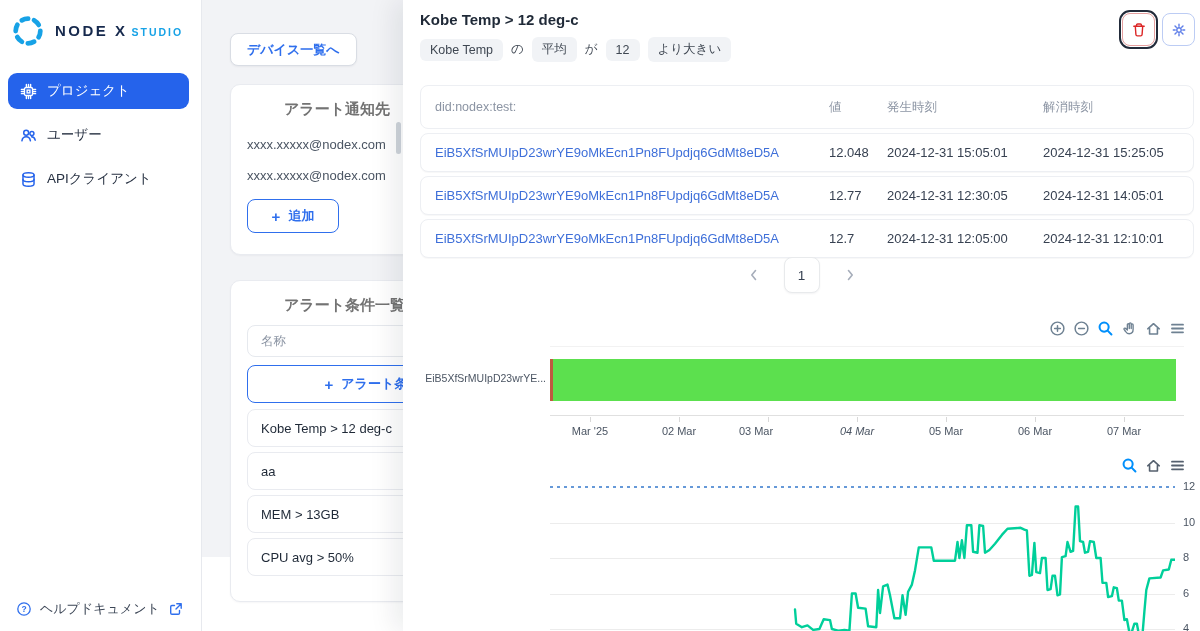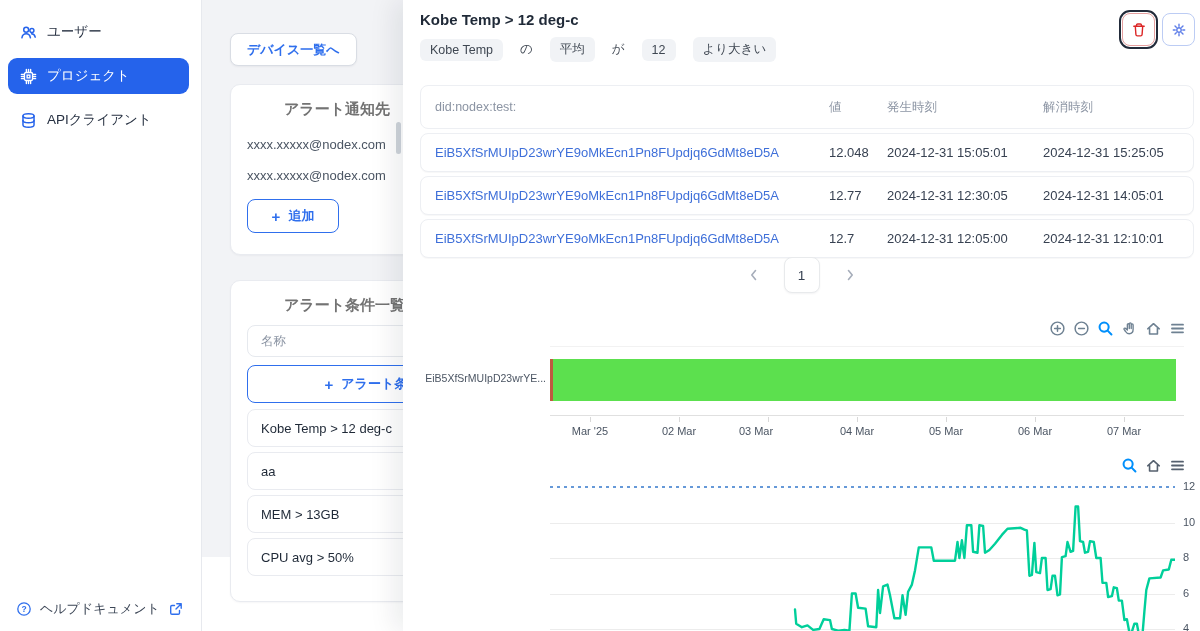--- a/index.html
+++ b/index.html
@@ -42,21 +42,21 @@
                   justify-content:center; gap:8px; cursor:pointer; margin-bottom:6px; }
   .cond-item { height:38px; border:1px solid #e9ebf0; border-radius:8px; background:#fff; display:flex;
                align-items:center; padding:0 13px; font-size:13px; color:#1f2937; margin-bottom:5px; cursor:pointer; }
   .mid-scroll-thumb { position:absolute; left:194px; top:122px; width:5px; height:32px;
                       background:#cfd4db; border-radius:3px; }
 
   
   .panel { position:absolute; left:403px; top:0; width:797px; height:631px; background:#fff; z-index:5;
            box-shadow:-10px 0 24px rgba(15,23,42,.08); }
   .panel-title { position:absolute; left:17px; top:11px; font-size:15px; font-weight:bold; color:#1f2937; }
-  .chips-row { position:absolute; left:17px; top:37px; display:flex; align-items:center; gap:17px; }
+  .chips-row { position:absolute; left:17px; top:37px; display:flex; align-items:center; gap:8px; }
   .chip { background:#f1f3f6; border-radius:6px; padding:4px 10px; font-size:12.5px; color:#3f4752; }
   .chip-plain { font-size:12.5px; color:#3f4752; }
   .icon-btn { position:absolute; top:13px; width:33px; height:33px; border-radius:8px; background:#fff;
               display:flex; align-items:center; justify-content:center; cursor:pointer; }
   .btn-delete { right:45px; border:1px solid #e5a0a0; outline:2px solid #222b3a; outline-offset:1px; }
   .btn-settings { right:5px; border:1px solid #bcccf4; }
 
   
   .alert-table { position:absolute; left:17px; top:85px; width:774px; }
   .trow { display:grid; grid-template-columns:394px 58px 156px 1fr; align-items:center;
@@ -96,41 +96,49 @@
   .threshold { position:absolute; left:0; width:100%; height:2px;
                background:repeating-linear-gradient(90deg,#6699d8 0 3px,transparent 3px 7px); }
   .c2-ylabels { position:absolute; left:780px; top:481px; width:17px; height:150px; }
   .ylab { position:absolute; left:0; font-size:11px; color:#4b5563; }
   svg.lineplot { position:absolute; left:0; top:0; }
 </style>
 </head>
 <body>
 
 <aside class="sidebar">
+  <div class="logo">
+    <svg width="36" height="36" viewBox="0 0 38 38">
+      <circle cx="19" cy="19" r="13" fill="none" stroke="#17a2e6" stroke-width="5" stroke-dasharray="7 6.5" stroke-linecap="round"></circle>
+    </svg>
+    <div>
+      <span class="brand-main">NODE X</span><span class="brand-sub">STUDIO</span>
+    </div>
+  </div>
   <nav class="nav">
+    <div class="nav-item active">
+      <span class="nav-icon">
+        <svg viewBox="0 0 16 16" width="17" height="17" fill="none" stroke="#fff" stroke-width="1.3" stroke-linecap="round">
+          <rect x="4.2" y="4.2" width="7.6" height="7.6" rx="1.5"></rect>
+          <rect x="6.7" y="6.7" width="2.6" height="2.6"></rect>
+          <path d="M6 1.3v2.2M8 1.3v2.2M10 1.3v2.2M6 12.5v2.2M8 12.5v2.2M10 12.5v2.2M1.3 6h2.2M1.3 8h2.2M1.3 10h2.2M12.5 6h2.2M12.5 8h2.2M12.5 10h2.2"></path>
+        </svg>
+      </span>
+      <span>プロジェクト</span>
+    </div>
     <div class="nav-item">
       <span class="nav-icon">
         <svg viewBox="0 0 16 16" width="17" height="17" fill="none" stroke="#2563eb" stroke-width="1.4" stroke-linecap="round">
           <circle cx="5.8" cy="5.4" r="2.3"></circle>
           <path d="M1.8 13c.4-2.4 2-3.8 4-3.8s3.6 1.4 4 3.8"></path>
           <circle cx="11.2" cy="6.2" r="1.9"></circle>
           <path d="M10.8 9.2c1.9.1 3.1 1.3 3.5 3.2"></path>
         </svg>
       </span>
       <span>ユーザー</span>
-    </div>
-    <div class="nav-item active">
-      <span class="nav-icon">
-        <svg viewBox="0 0 16 16" width="17" height="17" fill="none" stroke="#fff" stroke-width="1.3" stroke-linecap="round">
-          <rect x="4.2" y="4.2" width="7.6" height="7.6" rx="1.5"></rect>
-          <rect x="6.7" y="6.7" width="2.6" height="2.6"></rect>
-          <path d="M6 1.3v2.2M8 1.3v2.2M10 1.3v2.2M6 12.5v2.2M8 12.5v2.2M10 12.5v2.2M1.3 6h2.2M1.3 8h2.2M1.3 10h2.2M12.5 6h2.2M12.5 8h2.2M12.5 10h2.2"></path>
-        </svg>
-      </span>
-      <span>プロジェクト</span>
     </div>
     <div class="nav-item">
       <span class="nav-icon">
         <svg viewBox="0 0 16 16" width="17" height="17" fill="none" stroke="#2563eb" stroke-width="1.4" stroke-linecap="round">
           <ellipse cx="8" cy="3.8" rx="5.2" ry="2.1"></ellipse>
           <path d="M2.8 3.8v8.4c0 1.2 2.3 2.1 5.2 2.1s5.2-.9 5.2-2.1V3.8"></path>
           <path d="M2.8 8c0 1.2 2.3 2.1 5.2 2.1S13.2 9.2 13.2 8"></path>
         </svg>
       </span>
       <span>APIクライアント</span>
@@ -293,21 +301,21 @@
     <div class="c1-bar"></div>
   </div>
   <div class="c1-xaxis">
       <i class="xmark" style="left: 40px;"></i>
       <span class="xtick" style="left: 40px;">Mar '25</span>
       <i class="xmark" style="left: 129px;"></i>
       <span class="xtick" style="left: 129px;">02 Mar</span>
       <i class="xmark" style="left: 218px;"></i>
       <span class="xtick" style="left: 206px;">03 Mar</span>
       <i class="xmark" style="left: 307px;"></i>
-      <span class="xtick" style="left: 307px;">04 Mar</span>
+      <span class="xtick" style="left: 307px; font-style: italic;">04 Mar</span>
       <i class="xmark" style="left: 396px;"></i>
       <span class="xtick" style="left: 396px;">05 Mar</span>
       <i class="xmark" style="left: 485px;"></i>
       <span class="xtick" style="left: 485px;">06 Mar</span>
       <i class="xmark" style="left: 574px;"></i>
       <span class="xtick" style="left: 574px;">07 Mar</span>
     </div>
 
   <div class="chart-toolbar tb2">
     <span class="tool-icon">

